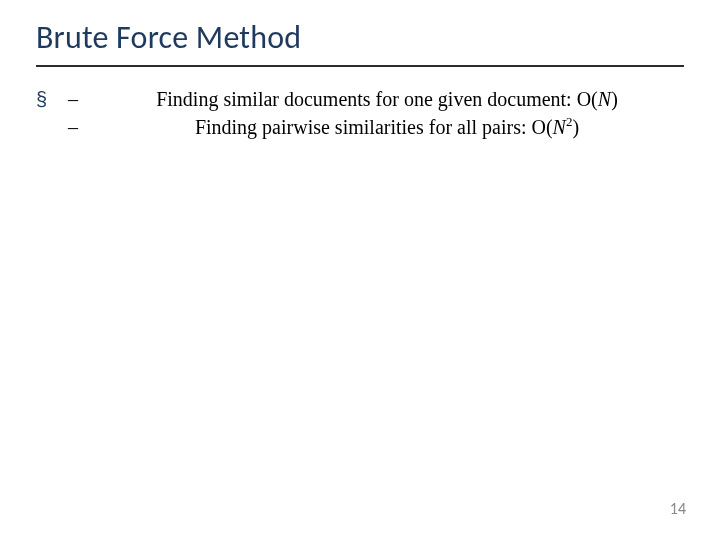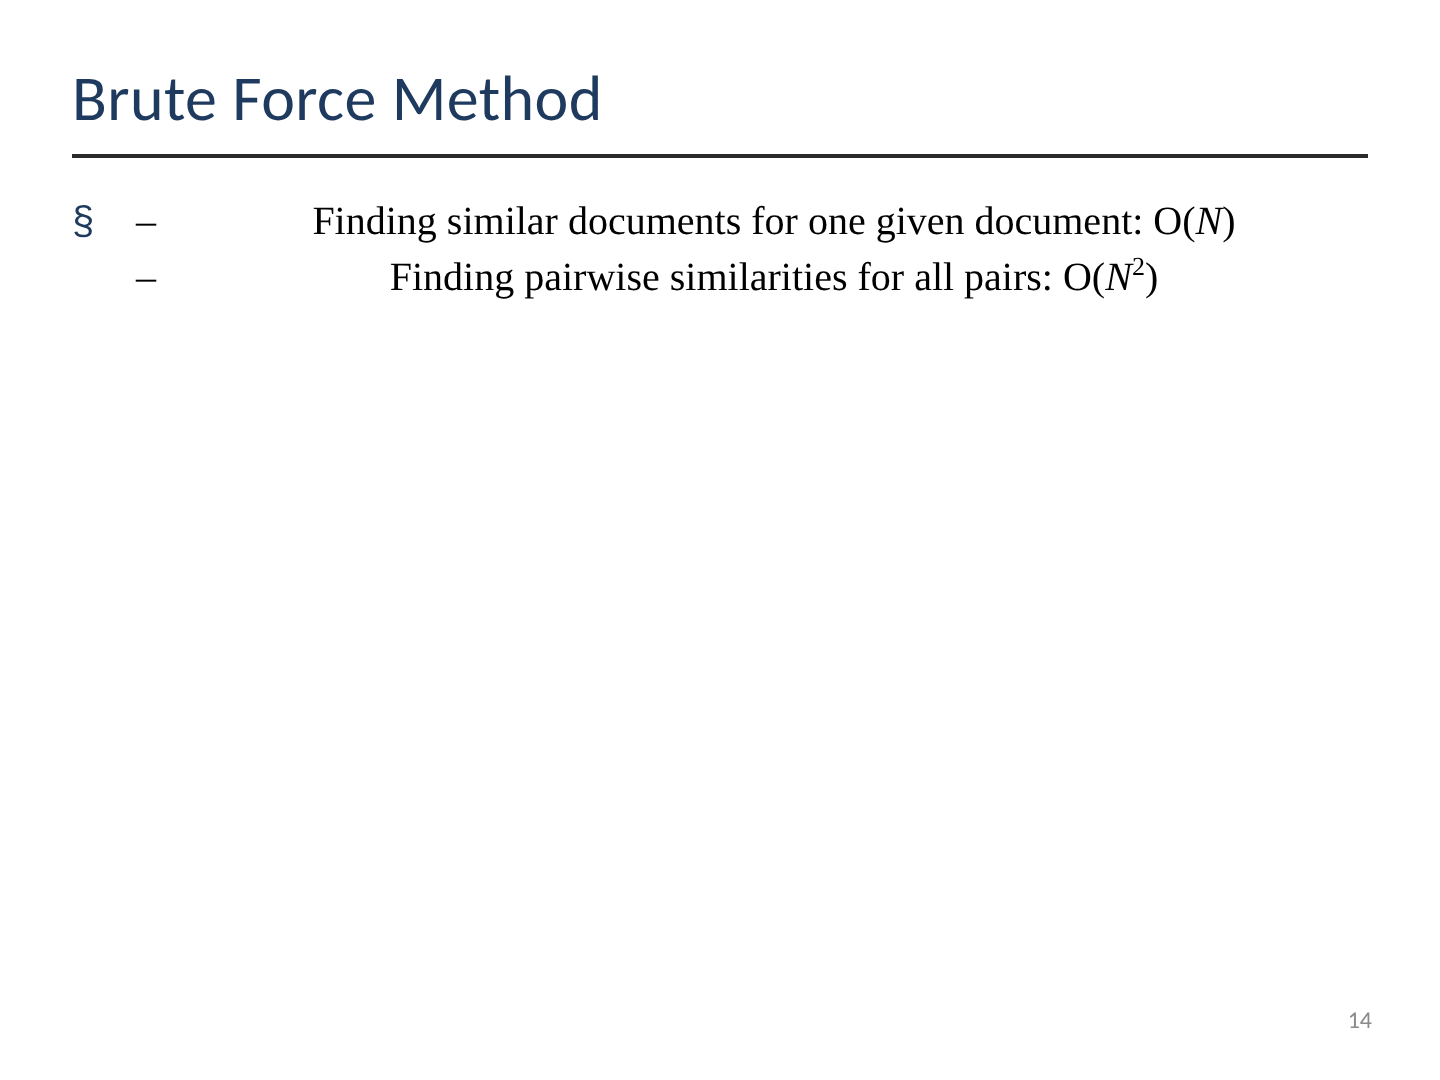--- a/index.html
+++ b/index.html
@@ -1,19 +1,19 @@
 <!DOCTYPE html>
 <html><head>
 <meta charset="utf-8">
 <style>
   * { margin: 0; padding: 0; box-sizing: border-box; }
   html, body { width: 720px; height: 540px; background: #fff; font-family: "Segoe UI", "Helvetica Neue", Arial, sans-serif; color: #222; }
   .slide {
     width: 720px; height: 540px;
-    padding: 30px 36px 24px 36px;
+    padding: 18px 36px 24px 36px;
     position: relative;
   }
   .title {
     font-size: 32px;
     font-weight: 400;
     color: #1f3a5f;
     letter-spacing: 0.2px;
     padding-bottom: 6px;
     font-family: "Calibri", "Segoe UI", Arial, sans-serif;
   }
@@ -54,21 +54,21 @@
     content: "–";
     position: absolute; left: 0; top: 0;
     font-size: 20px;
   }
   .ital { font-style: italic; }
   sup { font-size: 0.65em; vertical-align: super; line-height: 0; }
   .pagenum {
     position: absolute;
     right: 34px;
     bottom: 22px;
-    font-size: 12px;
+    font-size: 16px;
     color: #8a8a8a;
     font-family: "Calibri", Arial, sans-serif;
   }
 </style>
 </head>
 <body>
 
 <div class="slide">
 
   <h1 class="title">Brute Force Method</h1>

